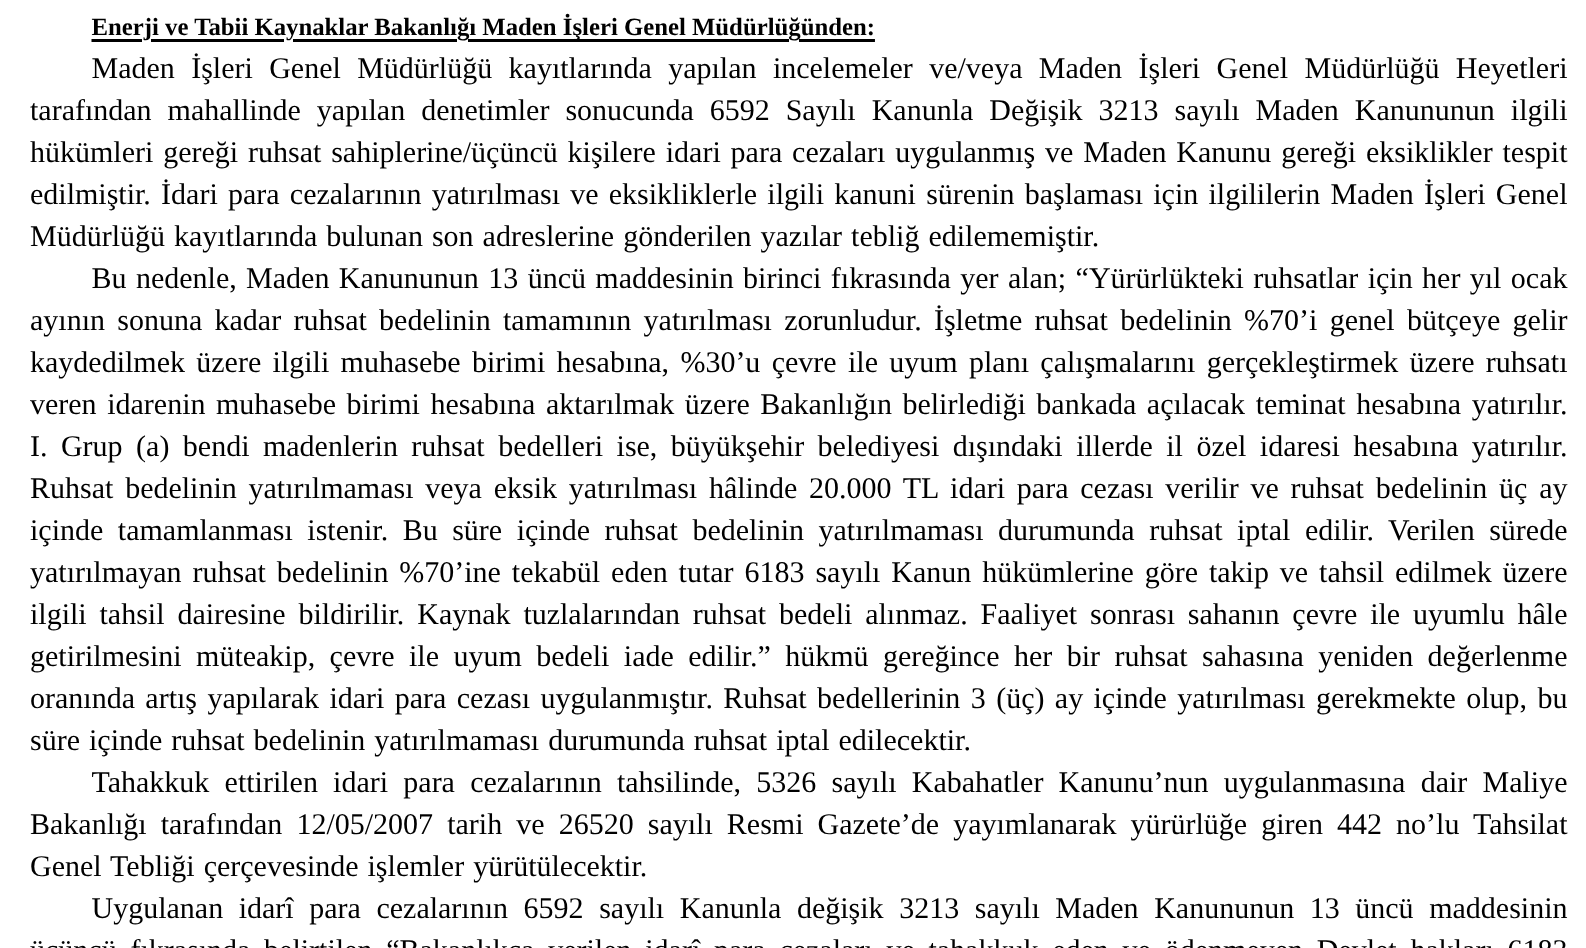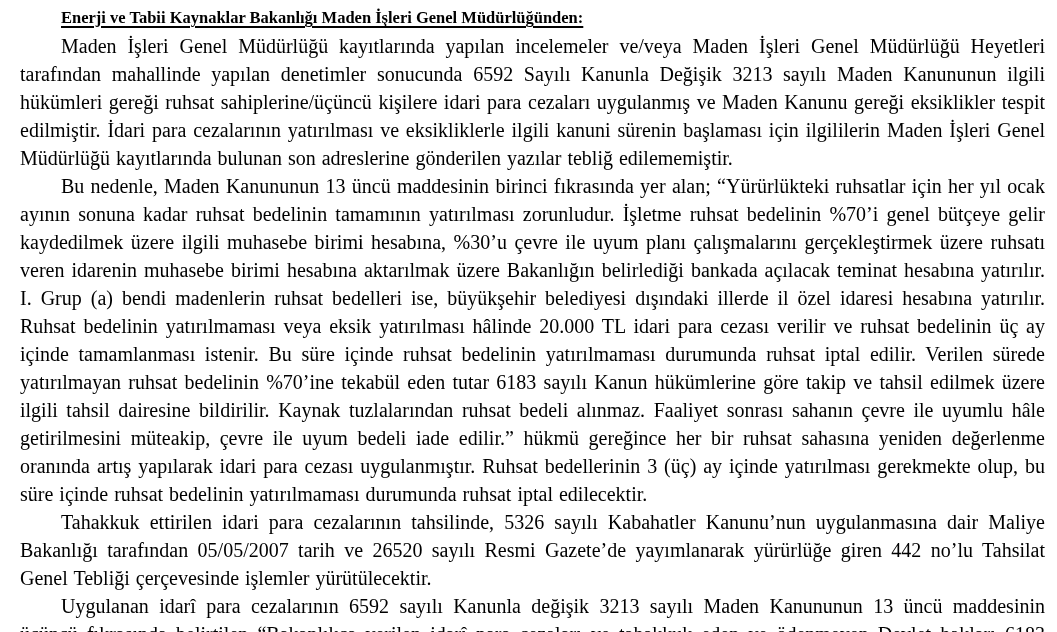--- a/index.html
+++ b/index.html
@@ -42,15 +42,15 @@
     word-spacing: 1px;
   }
 </style>
 </head>
 <body>
 
 <div class="page">
   <p class="title"><span class="title-text">Enerji ve Tabii Kaynaklar Bakanlığı Maden İşleri Genel Müdürlüğünden:</span></p>
   <p class="para">Maden İşleri Genel Müdürlüğü kayıtlarında yapılan incelemeler ve/veya Maden İşleri Genel Müdürlüğü Heyetleri tarafından mahallinde yapılan denetimler sonucunda 6592 Sayılı Kanunla Değişik 3213 sayılı Maden Kanununun ilgili hükümleri gereği ruhsat sahiplerine/üçüncü kişilere idari para cezaları uygulanmış ve Maden Kanunu gereği eksiklikler tespit edilmiştir. İdari para cezalarının yatırılması ve eksikliklerle ilgili kanuni sürenin başlaması için ilgililerin Maden İşleri Genel Müdürlüğü kayıtlarında bulunan son adreslerine gönderilen yazılar tebliğ edilememiştir.</p>
   <p class="para">Bu nedenle, Maden Kanununun 13 üncü maddesinin birinci fıkrasında yer alan; “Yürürlükteki ruhsatlar için her yıl ocak ayının sonuna kadar ruhsat bedelinin tamamının yatırılması zorunludur. İşletme ruhsat bedelinin %70’i genel bütçeye gelir kaydedilmek üzere ilgili muhasebe birimi hesabına, %30’u çevre ile uyum planı çalışmalarını gerçekleştirmek üzere ruhsatı veren idarenin muhasebe birimi hesabına aktarılmak üzere Bakanlığın belirlediği bankada açılacak teminat hesabına yatırılır. I. Grup (a) bendi madenlerin ruhsat bedelleri ise, büyükşehir belediyesi dışındaki illerde il özel idaresi hesabına yatırılır. Ruhsat bedelinin yatırılmaması veya eksik yatırılması hâlinde 20.000 TL idari para cezası verilir ve ruhsat bedelinin üç ay içinde tamamlanması istenir. Bu süre içinde ruhsat bedelinin yatırılmaması durumunda ruhsat iptal edilir. Verilen sürede yatırılmayan ruhsat bedelinin %70’ine tekabül eden tutar 6183 sayılı Kanun hükümlerine göre takip ve tahsil edilmek üzere ilgili tahsil dairesine bildirilir. Kaynak tuzlalarından ruhsat bedeli alınmaz. Faaliyet sonrası sahanın çevre ile uyumlu hâle getirilmesini müteakip, çevre ile uyum bedeli iade edilir.” hükmü gereğince her bir ruhsat sahasına yeniden değerlenme oranında artış yapılarak idari para cezası uygulanmıştır. Ruhsat bedellerinin 3 (üç) ay içinde yatırılması gerekmekte olup, bu süre içinde ruhsat bedelinin yatırılmaması durumunda ruhsat iptal edilecektir.</p>
-  <p class="para">Tahakkuk ettirilen idari para cezalarının tahsilinde, 5326 sayılı Kabahatler Kanunu’nun uygulanmasına dair Maliye Bakanlığı tarafından 05/05/2007 tarih ve 26520 sayılı Resmi Gazete’de yayımlanarak yürürlüğe giren 442 no’lu Tahsilat Genel Tebliği çerçevesinde işlemler yürütülecektir.</p>
+  <p class="para">Tahakkuk ettirilen idari para cezalarının tahsilinde, 5326 sayılı Kabahatler Kanunu’nun uygulanmasına dair Maliye Bakanlığı tarafından 12/05/2007 tarih ve 26520 sayılı Resmi Gazete’de yayımlanarak yürürlüğe giren 442 no’lu Tahsilat Genel Tebliği çerçevesinde işlemler yürütülecektir.</p>
   <p class="para">Uygulanan idarî para cezalarının 6592 sayılı Kanunla değişik 3213 sayılı Maden Kanununun 13 üncü maddesinin üçüncü fıkrasında belirtilen “Bakanlıkça verilen idarî para cezaları ve tahakkuk eden ve ödenmeyen Devlet hakları 6183 sayılı Amme Alacaklarının Tahsil Usulü Hakkında Kanun hükümlerine göre takip ve tahsil edilmek üzere ilgili tahsil dairesine bildirilir.” hükmü gereği, 5326 sayılı Kabahatler Kanunu’nun 26’ncı maddesi gereğince ilan tarihinden itibaren bir ay içerisinde bağlı bulunulan Vergi Dairesine ödenmesi ve ödendiğine dair makbuzun bir nüshasının Maden İşleri Genel Müdürlüğüne verilmesi, ilanda belirtilen süreler içerisinde Kanun hükümleriyle ilgili eksikliklerin giderilmesi gerektiği aksi taktirde verilen süre sonunda kanun gereği işlem tesis edileceği hususları ilgililere ilanen tebliğ olunur.</p>
 </div>
 
 </body></html>

